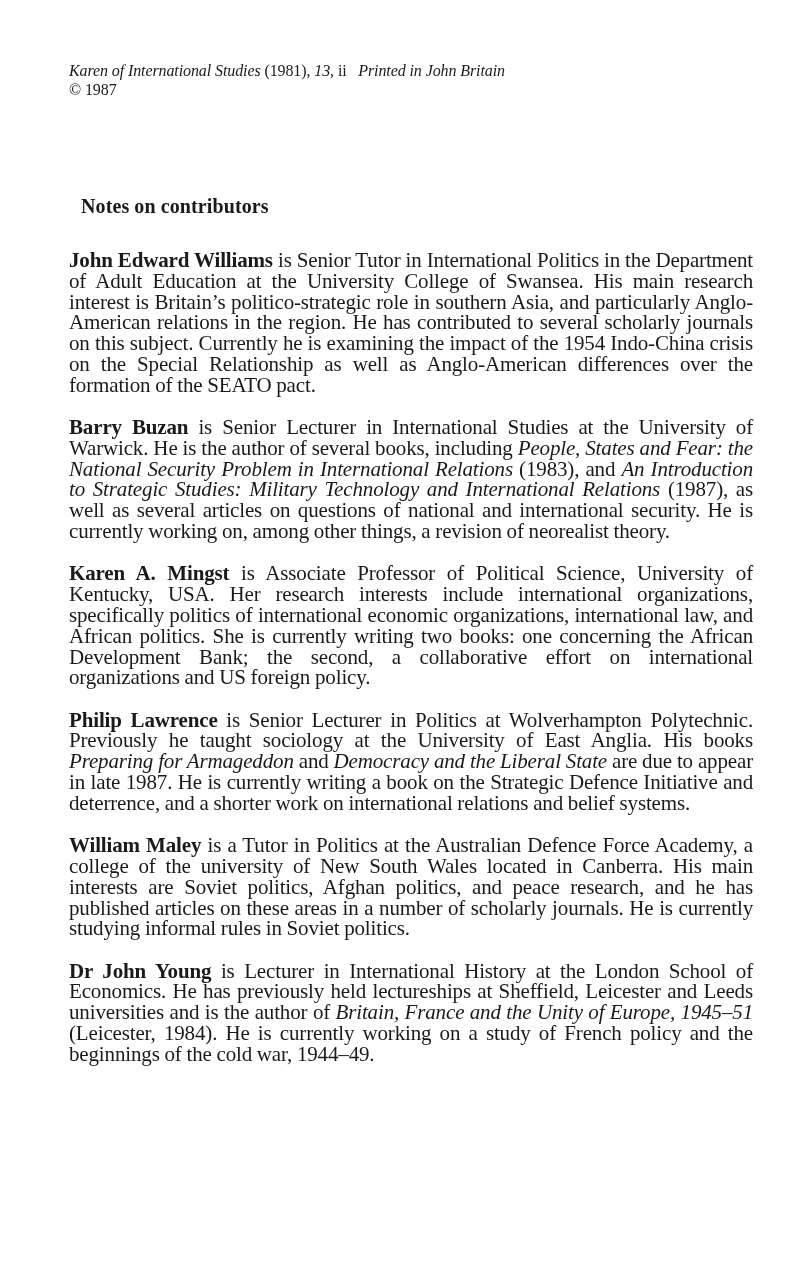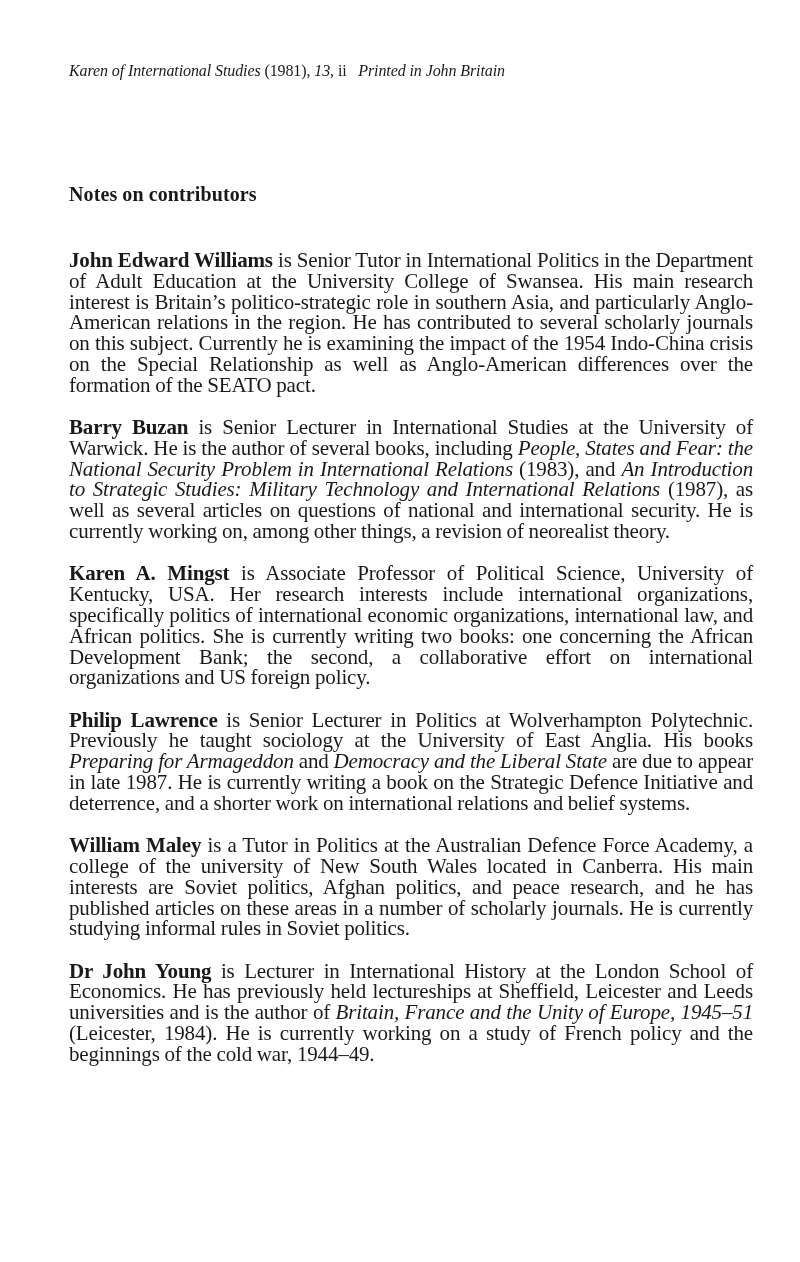--- a/index.html
+++ b/index.html
@@ -28,21 +28,21 @@
       font-size: 16px;
       line-height: 19px;
       letter-spacing: -0.1px;
       white-space: nowrap;
     }
     .header i { font-style: italic; }
     .title {
       position: absolute;
       top: 183px;
       left: 0;
-      margin: 0;
+      margin: 12px;
       font-size: 20px;
       font-weight: bold;
       letter-spacing: 0.1px;
     }
     .entries {
       position: absolute;
       top: 250px;
       left: 0;
       width: 684px;
     }
@@ -64,20 +64,21 @@
 <div class="page">
   <div class="header">
     <div>
       <i>Karen of International Studies</i>
       <span>(1981),</span>
       <i>13,</i>
       <span>ii</span>
       &nbsp;
       <i>Printed in John Britain</i>
     </div>
+    <div>© 1987</div>
   </div>
 
   <h1 class="title">Notes on contributors</h1>
 
   <div class="entries" id="entries">
       <p class="entry"><b>John Edward Williams</b><span> is Senior Tutor in International Politics in the Department of Adult Education at the University College of Swansea. His main research interest is Britain’s politico-strategic role in southern Asia, and particularly Anglo-American relations in the region. He has contributed to several scholarly journals on this subject. Currently he is examining the impact of the 1954 Indo-China crisis on the Special Relationship as well as Anglo-American differences over the formation of the SEATO pact.</span></p>
       <p class="entry"><b>Barry Buzan</b><span> is Senior Lecturer in International Studies at the University of Warwick. He is the author of several books, including </span><i>People, States and Fear: the National Security Problem in International Relations</i><span> (1983), and </span><i>An Introduction to Strategic Studies: Military Technology and International Relations</i><span> (1987), as well as several articles on questions of national and international security. He is currently working on, among other things, a revision of neorealist theory.</span></p>
       <p class="entry"><b>Karen A. Mingst</b><span> is Associate Professor of Political Science, University of Kentucky, USA. Her research interests include international organizations, specifically politics of international economic organizations, international law, and African politics. She is currently writing two books: one concerning the African Development Bank; the second, a collaborative effort on international organizations and US foreign policy.</span></p>
       <p class="entry"><b>Philip Lawrence</b><span> is Senior Lecturer in Politics at Wolverhampton Polytechnic. Previously he taught sociology at the University of East Anglia. His books </span><i>Preparing for Armageddon</i><span> and </span><i>Democracy and the Liberal State</i><span> are due to appear in late 1987. He is currently writing a book on the Strategic Defence Initiative and deter­rence, and a shorter work on international relations and belief systems.</span></p>
       <p class="entry"><b>William Maley</b><span> is a Tutor in Politics at the Australian Defence Force Academy, a college of the university of New South Wales located in Canberra. His main interests are Soviet politics, Afghan politics, and peace research, and he has published articles on these areas in a number of scholarly journals. He is currently studying informal rules in Soviet politics.</span></p>

